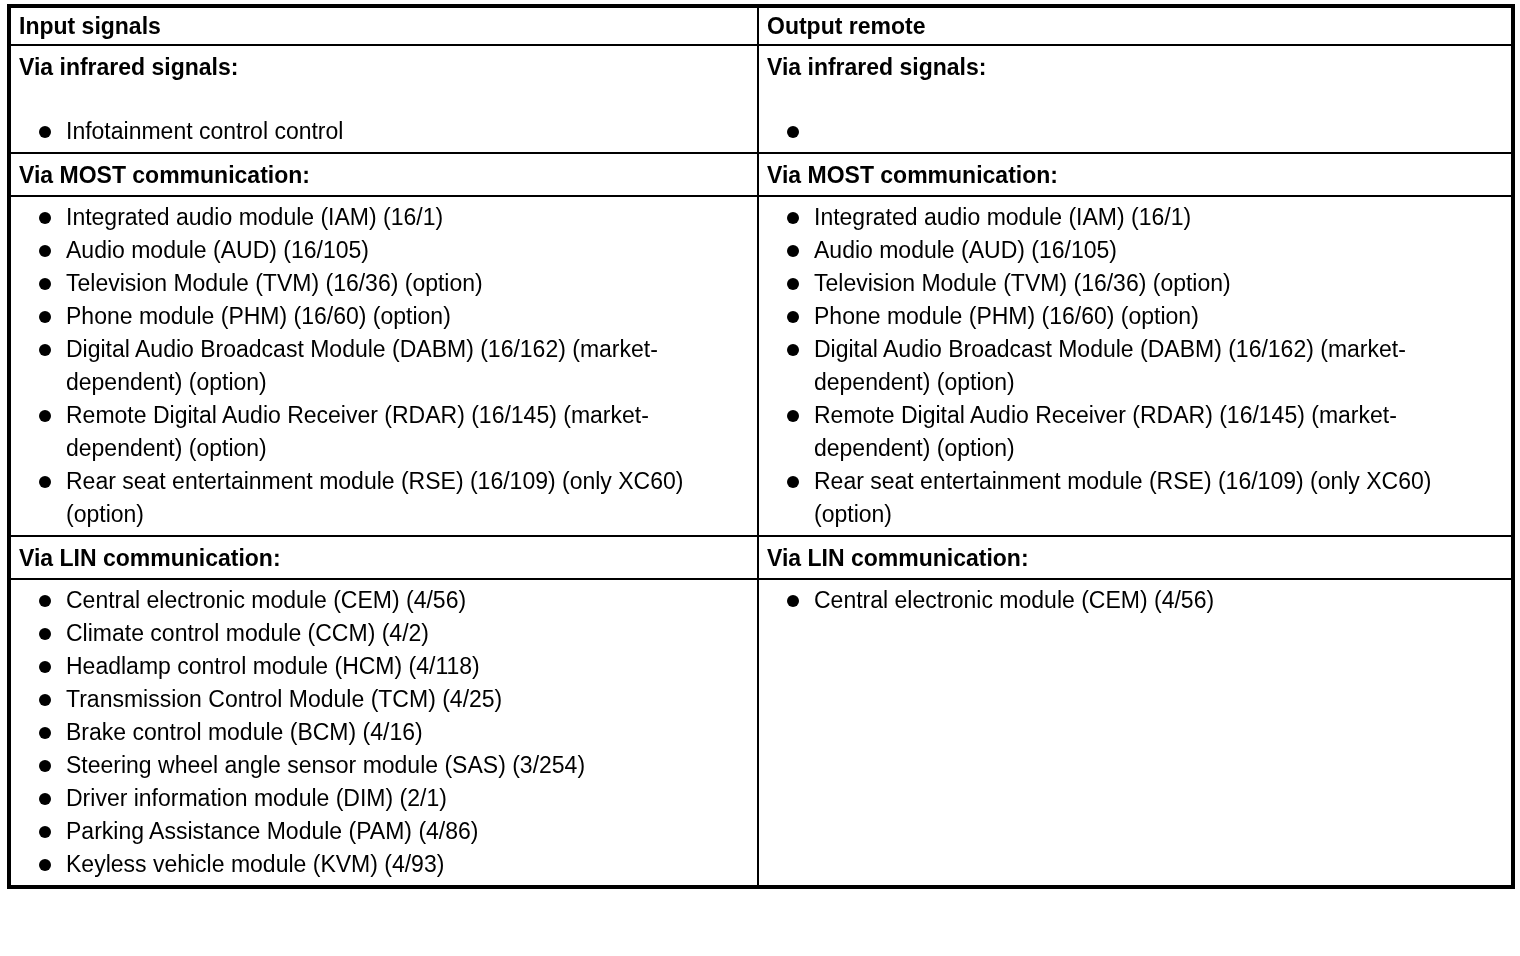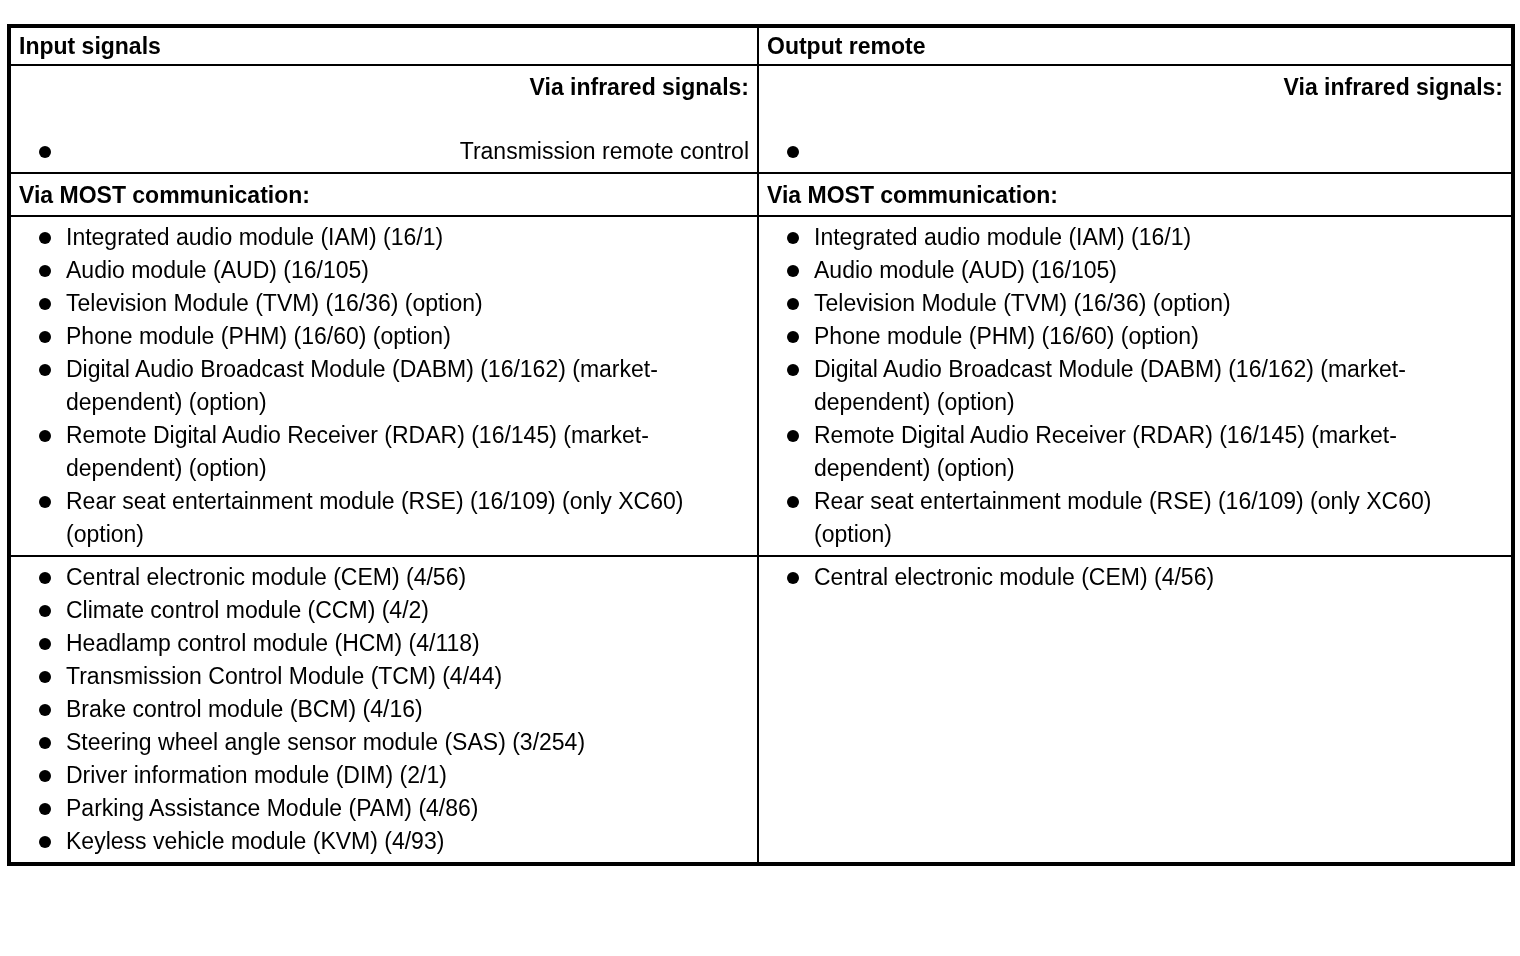--- a/index.html
+++ b/index.html
@@ -6,21 +6,21 @@
     margin: 0;
     padding: 0;
     background: #ffffff;
     color: #000000;
     font-family: "Liberation Sans", sans-serif;
   }
   .page {
     width: 1520px;
     height: 956px;
     box-sizing: border-box;
-    padding: 24px 7px;
+    padding: 4px 7px;
     background: #ffffff;
     overflow: hidden;
   }
   table.signals {
     border-collapse: collapse;
     table-layout: fixed;
     width: 1504px;
     border: 4px solid #000;
   }
   table.signals td {
@@ -63,21 +63,21 @@
   .bullet {
     position: absolute;
     left: 28px;
     top: 11px;
     width: 12px;
     height: 12px;
     border-radius: 50%;
     background: #000;
   }
 
-  tr.r-infrared td { height: 103px; text-align: right; }
+  tr.r-infrared td { height: 103px; }
   .infrared-cell .bullet-list { margin-top: 24px; }
 
   tr.r-most td { height: 323px; }
   tr.r-lin-list td { height: 44px; }
   tr.r-can td { height: 288px; }
   td.v-center { vertical-align: middle; }
 </style>
 </head>
 <body>
 
@@ -91,21 +91,21 @@
       </td>
       <td class="col-right">
         <div class="col-header">Output remote</div>
       </td>
     </tr>
 
     <tr class="r-infrared">
       <td class="infrared-cell">
         <div class="section-title">Via infrared signals:</div>
         <ul class="bullet-list">
-          <li><span class="bullet"></span><span>Transmission remote control</span></li>
+          <li><span class="bullet"></span><span>Infotainment control control</span></li>
         </ul>
       </td>
       <td class="infrared-cell">
         <div class="section-title">Via infrared signals:</div>
         <ul class="bullet-list">
           <li><span class="bullet"></span><span></span></li>
         </ul>
       </td>
     </tr>
 
@@ -136,30 +136,38 @@
           <li><span class="bullet"></span><span>Audio module (AUD) (16/105)</span></li>
           <li><span class="bullet"></span><span>Television Module (TVM) (16/36) (option)</span></li>
           <li><span class="bullet"></span><span>Phone module (PHM) (16/60) (option)</span></li>
           <li><span class="bullet"></span><span>Digital Audio Broadcast Module (DABM) (16/162) (market-dependent) (option)</span></li>
           <li><span class="bullet"></span><span>Remote Digital Audio Receiver (RDAR) (16/145) (market-dependent) (option)</span></li>
           <li><span class="bullet"></span><span>Rear seat entertainment module (RSE) (16/109) (only XC60) (option)</span></li>
         </ul>
       </td>
     </tr>
 
+    <tr class="r-secheader">
+      <td>
+        <div class="section-title">Via LIN communication:</div>
+      </td>
+      <td>
+        <div class="section-title">Via LIN communication:</div>
+      </td>
+    </tr>
 
 
 
     <tr class="r-can">
       <td>
         <ul class="bullet-list">
           <li><span class="bullet"></span><span>Central electronic module (CEM) (4/56)</span></li>
           <li><span class="bullet"></span><span>Climate control module (CCM) (4/2)</span></li>
           <li><span class="bullet"></span><span>Headlamp control module (HCM) (4/118)</span></li>
-          <li><span class="bullet"></span><span>Transmission Control Module (TCM) (4/44)</span></li>
+          <li><span class="bullet"></span><span>Transmission Control Module (TCM) (4/25)</span></li>
           <li><span class="bullet"></span><span>Brake control module (BCM) (4/16)</span></li>
           <li><span class="bullet"></span><span>Steering wheel angle sensor module (SAS) (3/254)</span></li>
           <li><span class="bullet"></span><span>Driver information module (DIM) (2/1)</span></li>
           <li><span class="bullet"></span><span>Parking Assistance Module (PAM) (4/86)</span></li>
           <li><span class="bullet"></span><span>Keyless vehicle module (KVM) (4/93)</span></li>
         </ul>
       </td>
       <td class="v-center">
         <ul class="bullet-list">
           <li><span class="bullet"></span><span>Central electronic module (CEM) (4/56)</span></li>

